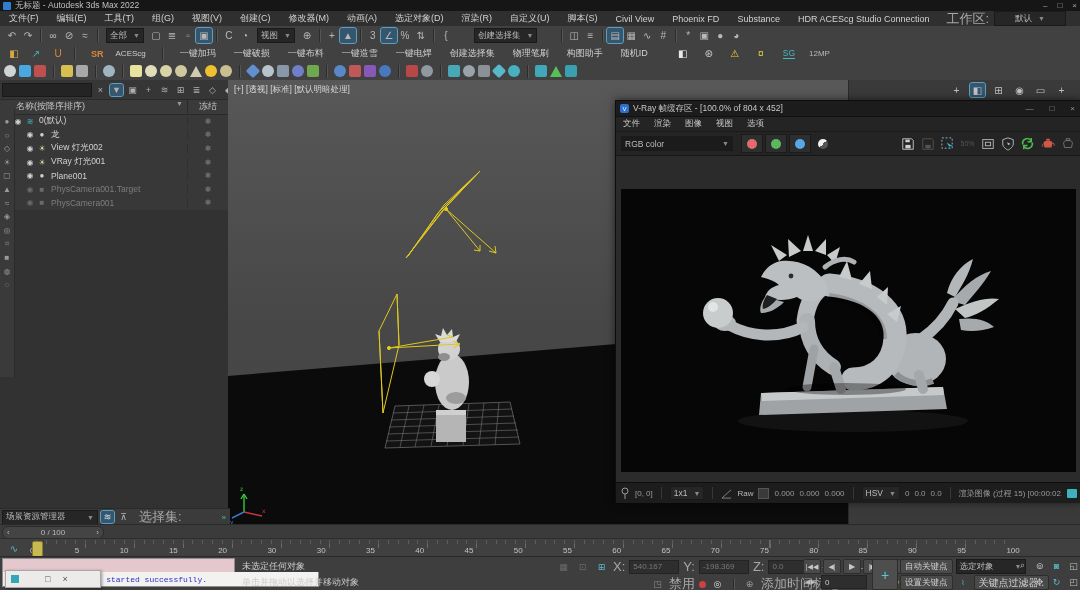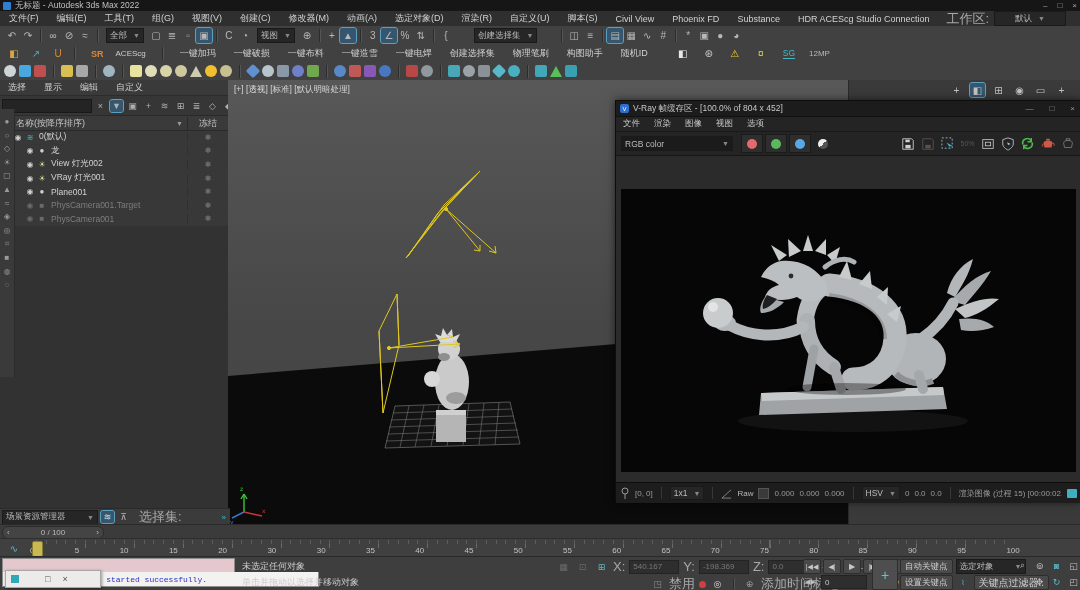--- a/index.html
+++ b/index.html
@@ -33,21 +33,21 @@
   .cico{width:12px;height:12px;border-radius:2px;flex:0 0 auto}
   .cico.circle{border-radius:50%}
   .cico.triangle{width:0;height:0;border-radius:0;border-left:6px solid transparent;border-right:6px solid transparent;border-bottom:11px solid currentColor;background:none!important}
   .cico.diamond{transform:rotate(45deg) scale(.85)}
   
   #explorer{left:0;top:80px;width:228px;height:444px;background:#323232;border-right:1px solid #262626}
   #exp-menu{height:15px;display:flex;align-items:center;gap:2px;background:#3a3a3a;border-bottom:1px solid #2c2c2c}
   #exp-menu .mi{padding:0 8px;font-size:9px;color:#cfcfcf}
   #exp-search{height:19px;display:flex;align-items:center;padding:0 2px;gap:2px;background:#363636;border-bottom:1px solid #2a2a2a}
   #exp-search input{width:84px;height:12px;background:#242424;border:1px solid #191919;color:#ccc;font-size:8px;padding:0 2px}
-  #exp-header{height:14px;display:flex;align-items:center;background:#3a3a3a;border-bottom:1px solid #2a2a2a;color:#c4c4c4}
+  #exp-header{height:14px;display:flex;align-items:flex-start;background:#3a3a3a;border-bottom:1px solid #2a2a2a;color:#c4c4c4}
   .frz-col{width:40px;text-align:center;border-left:1px solid #2a2a2a;flex:0 0 auto}
   .xrow{height:12.6px;display:flex;align-items:center;font-size:8.5px;border-bottom:1px solid #373737;background:#383838}
   .xrow .arr{width:10px;color:#bbb;font-size:7px;text-align:center;flex:0 0 auto}
   .xrow .eye{width:12px;font-size:8px;color:#cfcfcf;text-align:center;flex:0 0 auto}
   .xrow .tico{width:12px;font-size:8px;text-align:center;flex:0 0 auto}
   .xrow .lbl{padding-left:3px;color:#d2d2d2;white-space:nowrap;overflow:hidden;flex:1 1 auto}
   .xrow .frz{width:40px;text-align:center;color:#8a8a8a;font-size:8px;border-left:1px solid #2f2f2f;flex:0 0 auto}
   .xrow.dim .lbl{color:#7d7d7d}
   .xrow.dim .eye,.xrow.dim .tico{color:#6a6a6a!important}
   #left-strip{left:0;top:109px;width:14px;height:260px;background:#3a3a3a;border-right:1px solid #2b2b2b;display:flex;flex-direction:column;align-items:center;padding-top:8px;gap:4.6px}
@@ -257,26 +257,20 @@
     <span class="cico square" style="background: rgb(138, 146, 152); color: rgb(138, 146, 152);"></span>
     <span class="cico diamond" style="background: rgb(88, 184, 200); color: rgb(88, 184, 200);"></span>
     <span class="cico circle" style="background: rgb(72, 176, 192); color: rgb(72, 176, 192);"></span>
     <span class="tb-div"></span>
     <span class="cico square" style="background: rgb(64, 168, 184); color: rgb(64, 168, 184);"></span>
     <span class="cico triangle" style="background: rgb(88, 192, 88); color: rgb(88, 192, 88);"></span>
     <span class="cico square" style="background: rgb(56, 160, 176); color: rgb(56, 160, 176);"></span>
 </div>
 
 <div id="explorer" class="abs">
-  <div id="exp-menu">
-    <span class="mi">选择</span>
-      <span class="mi">显示</span>
-      <span class="mi">编辑</span>
-      <span class="mi">自定义</span>
-  </div>
   <div id="exp-search">
     <input placeholder="" style="">
     <span class="row" style="gap:3px">
       <span class="ico sm" style="color:#b0b0b0">×</span>
         <span class="ico sm active" style="color:#b0b0b0">▼</span>
         <span class="ico sm" style="color:#b0b0b0">▣</span>
         <span class="ico sm" style="color:#b0b0b0">+</span>
         <span class="ico sm" style="color:#b0b0b0">≋</span>
         <span class="ico sm" style="color:#b0b0b0">⊞</span>
         <span class="ico sm" style="color:#b0b0b0">≣</span>

